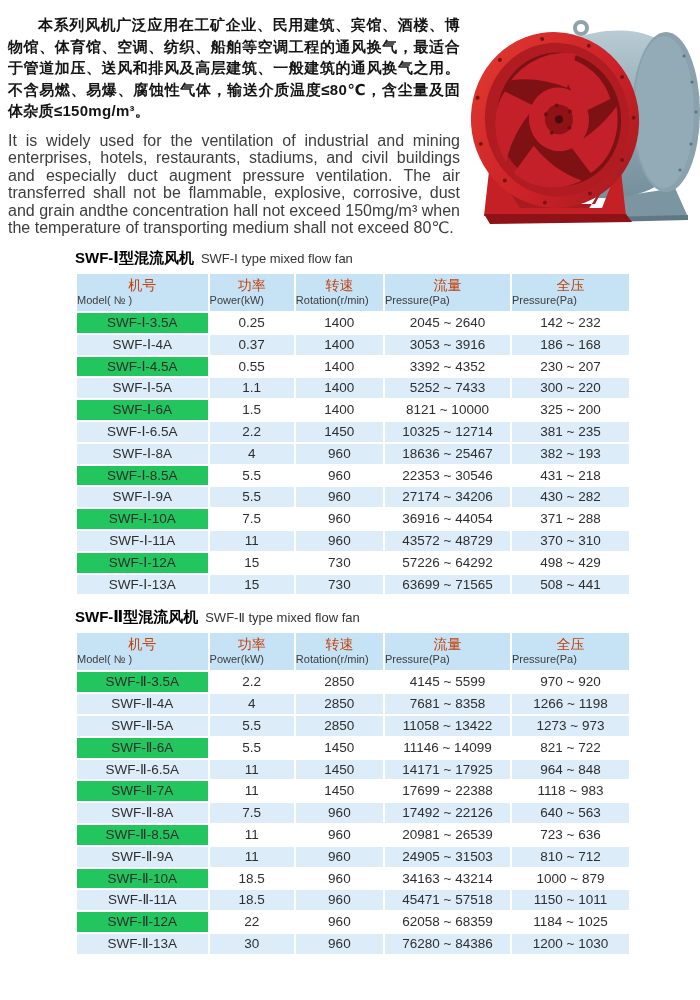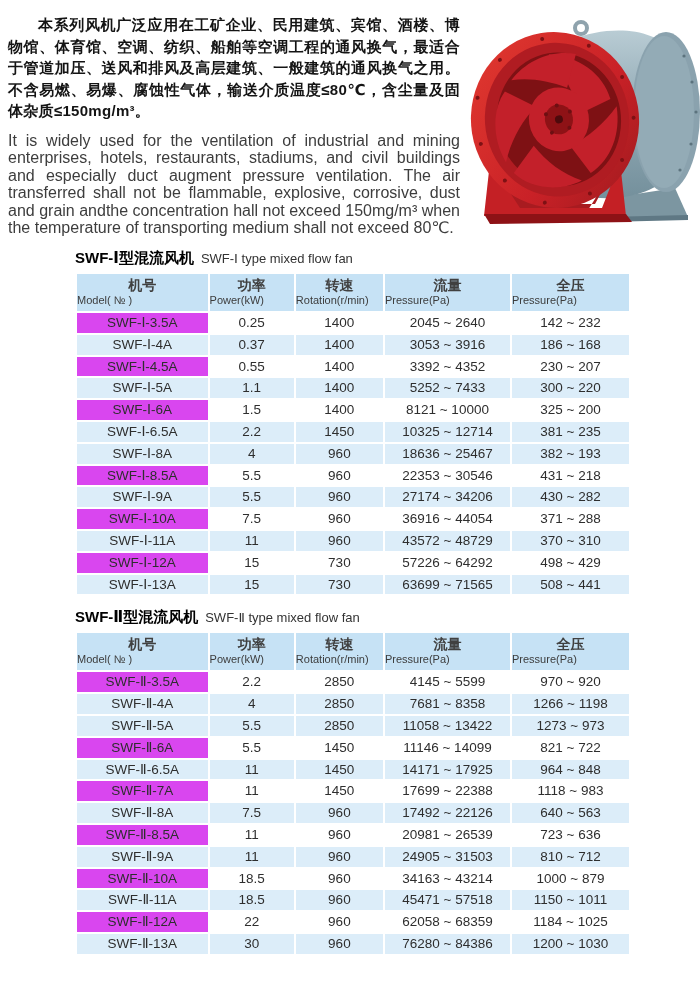--- a/index.html
+++ b/index.html
@@ -36,29 +36,29 @@
 
   table.spec{
     width:556px;table-layout:fixed;
     border-collapse:separate;border-spacing:2px;
     background:#ffffff;
   }
   table.spec th{
     background:#c6e2f5;padding:3px 0 4px 0;
     font-weight:400;vertical-align:middle;
   }
-  .h-cn{color:#404040;font-weight:700;font-size:14px;line-height:17px;}
+  .h-cn{color:#c2410c;font-weight:400;font-size:14px;line-height:17px;}
   .h-en{color:#3c3c3c;font-size:11px;line-height:13px;text-align:left;}
   table.spec td{
     background:#ffffff;color:#2e2e2e;
     font-size:13.5px;text-align:center;
     height:19.8px;line-height:19.8px;
     padding:0;white-space:nowrap;overflow:hidden;
   }
-  table.spec td:first-child{background:#d946ef;}
+  table.spec td:first-child{background:#22c55e;}
   table.spec tr.stripe td{background:#dcedf9;}
   table.spec col.c1{width:24%;}
   table.spec col.c2{width:15.5%;}
   table.spec col.c3{width:16%;}
   table.spec col.c4{width:23%;}
   table.spec col.c5{width:21.5%;}
 </style>
 </head>
 <body>
 

